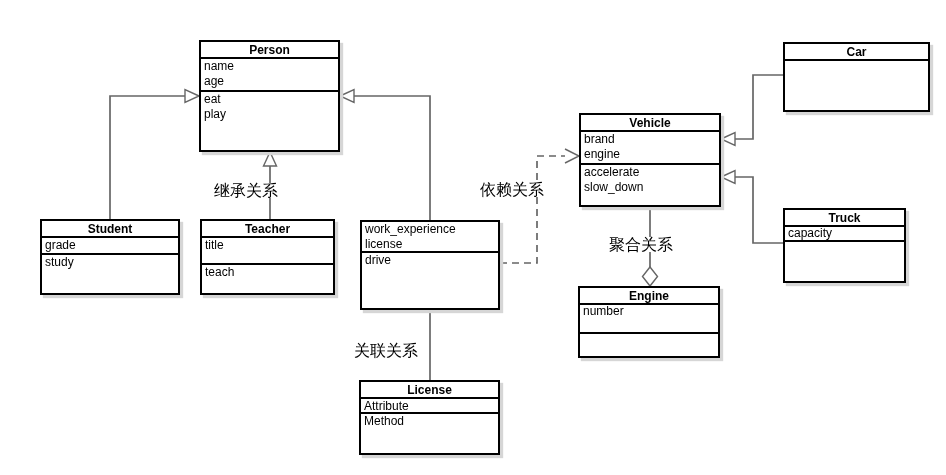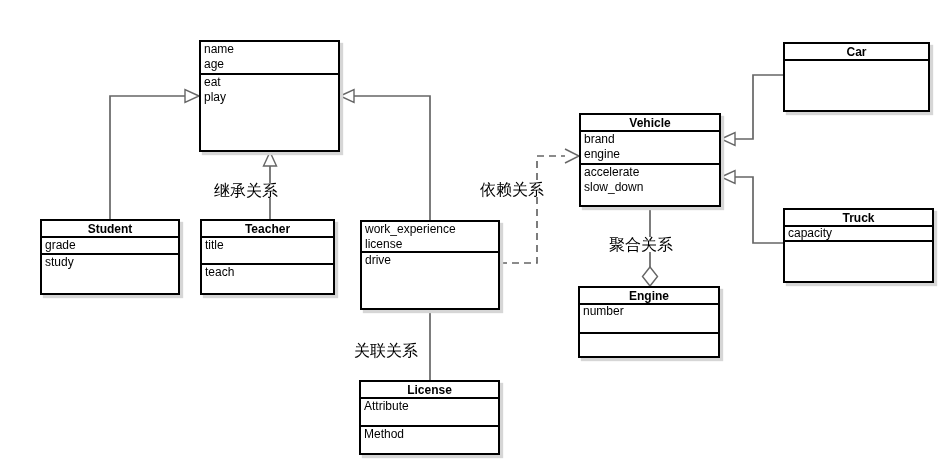--- a/index.html
+++ b/index.html
@@ -57,20 +57,21 @@
     <g>
       <path d="M650,207 L650,267"></path>
       <polygon points="650,267 657.5,276.5 650,286 642.5,276.5" fill="#ffffff" stroke-width="1.4"></polygon>
     </g>
     <g>
       <path d="M430,310 L430,380"></path>
     </g>
   </svg>
 
   <div class="cls" style="left:199px;top:40px;width:141px;height:112px">
+    <div class="cls-title">Person</div>
     <div class="cls-sec cls-attrs" style="height:33px">
       <div class="row">name</div>
       <div class="row">age</div>
     </div>
     <div class="cls-sec">
       <div class="row">eat</div>
       <div class="row">play</div>
     </div>
   </div>
 
@@ -114,39 +115,39 @@
       <div class="row">accelerate</div>
       <div class="row">slow_down</div>
     </div>
   </div>
 
   <div class="cls" style="left:783px;top:42px;width:147px;height:70px">
     <div class="cls-title">Car</div>
     <div class="cls-sec"></div>
   </div>
 
-  <div class="cls" style="left:783px;top:208px;width:151px;height:75px">
+  <div class="cls" style="left:783px;top:208px;width:123px;height:75px">
     <div class="cls-title">Truck</div>
     <div class="cls-sec cls-attrs" style="height:15px">
       <div class="row" style="line-height:13px">capacity</div>
     </div>
     <div class="cls-sec"></div>
   </div>
 
   <div class="cls" style="left:578px;top:286px;width:142px;height:72px">
     <div class="cls-title">Engine</div>
     <div class="cls-sec cls-attrs" style="height:29px">
       <div class="row" style="line-height:13px">number</div>
     </div>
     <div class="cls-sec"></div>
   </div>
 
   <div class="cls" style="left:359px;top:380px;width:141px;height:75px">
     <div class="cls-title">License</div>
-    <div class="cls-sec cls-attrs" style="height:28px">
+    <div class="cls-sec cls-attrs" style="height:15px">
       <div class="row" style="line-height:14px">Attribute</div>
     </div>
     <div class="cls-sec">
       <div class="row">Method</div>
     </div>
   </div>
 
   <div class="edge-label" style="left:213px;top:183px">继承关系</div>
   <div class="edge-label" style="left:479px;top:182px">依赖关系</div>
   <div class="edge-label" style="left:608px;top:237px">聚合关系</div>

